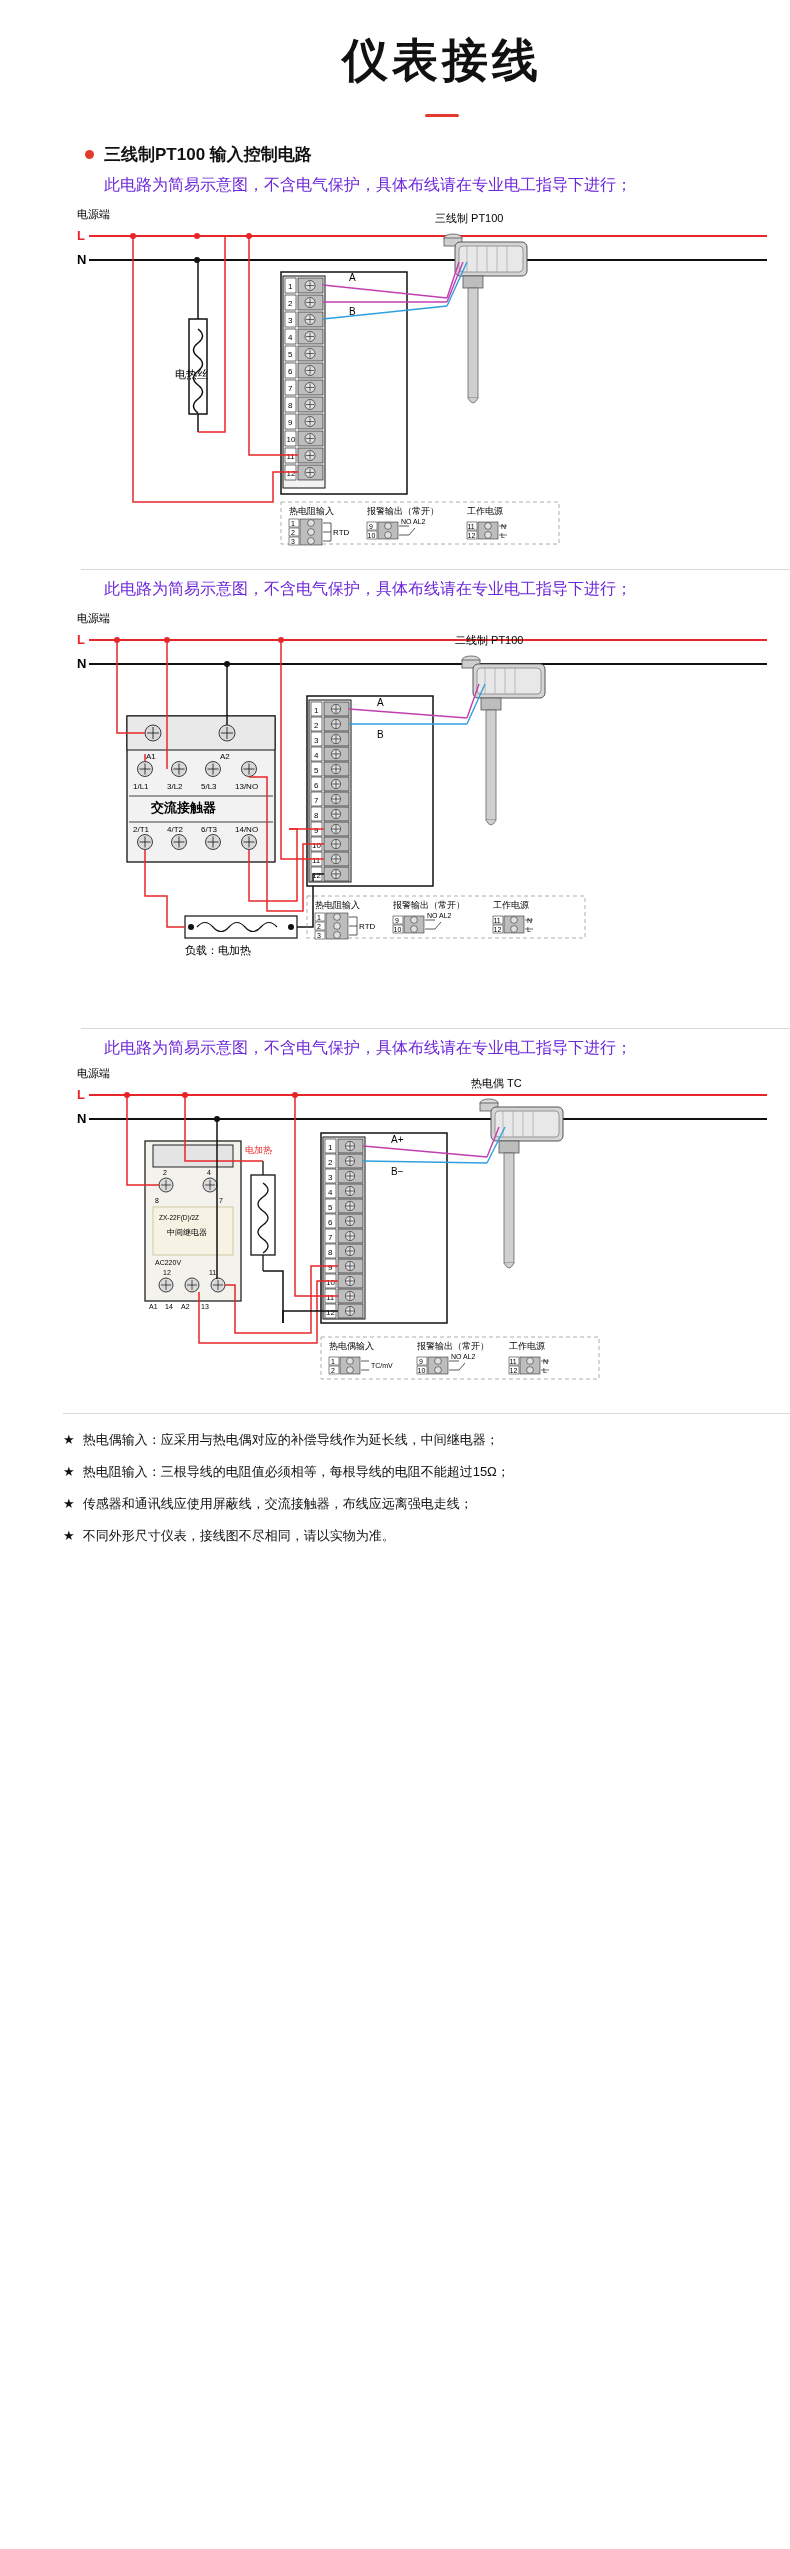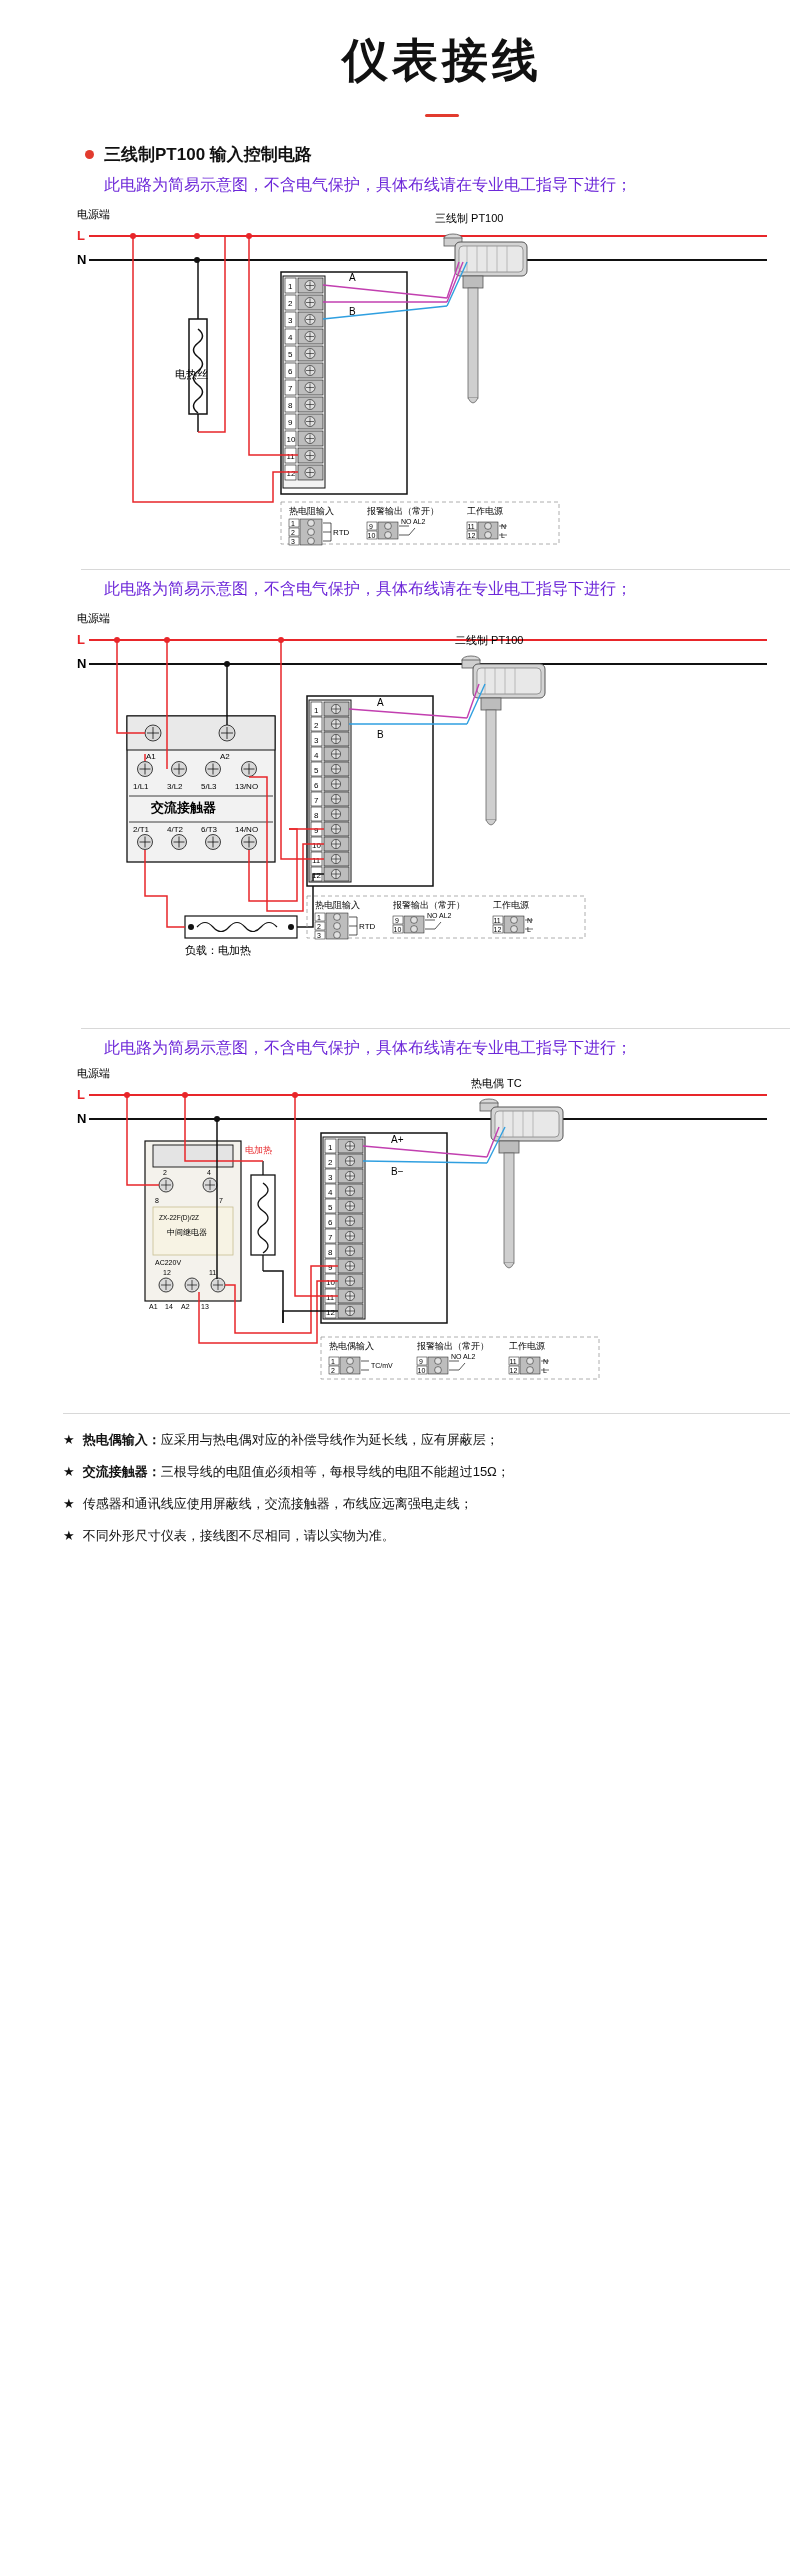--- a/index.html
+++ b/index.html
@@ -54,21 +54,21 @@
     margin: 18px 16px 0 16px;
     border-top: 1px solid #d8d8d8;
     padding-top: 16px;
   }
   .note {
     display: flex; align-items: flex-start;
     font-size: 13px; line-height: 20px; margin-bottom: 12px;
     color: #111;
   }
   .star { color: #111; margin-right: 8px; font-size: 13px; line-height: 20px; }
-  .note b { font-weight: bold; }
+  .note b { font-weight: normal; }
 </style>
 </head>
 <body>
 
 <div class="page">
 
   <div class="title">仪表接线</div>
   <div class="title-rule"></div>
 
   <div class="section">
@@ -781,25 +781,25 @@
             <line x1="474" y1="305" x2="482" y2="305" stroke="#111" stroke-width="0.6"></line>
           </g>
         </g>
       </svg>
     </div>
   </div>
 
   <div class="notes">
     <div class="note">
       <span class="star">★</span>
-      <span><b>热电偶输入：</b><span>应采用与热电偶对应的补偿导线作为延长线，应有屏蔽层；</span></span>
+      <span><b>热电偶输入：</b><span>应采用与热电偶对应的补偿导线作为延长线，中间继电器；</span></span>
     </div>
     <div class="note">
       <span class="star">★</span>
-      <span><b>交流接触器：</b><span>三根导线的电阻值必须相等，每根导线的电阻不能超过15Ω；</span></span>
+      <span><b>热电阻输入：</b><span>三根导线的电阻值必须相等，每根导线的电阻不能超过15Ω；</span></span>
     </div>
     <div class="note">
       <span class="star">★</span>
       <span><span>传感器和通讯线应使用屏蔽线，交流接触器，布线应远离强电走线；</span></span>
     </div>
     <div class="note">
       <span class="star">★</span>
       <span><span>不同外形尺寸仪表，接线图不尽相同，请以实物为准。</span></span>
     </div>
   </div>

